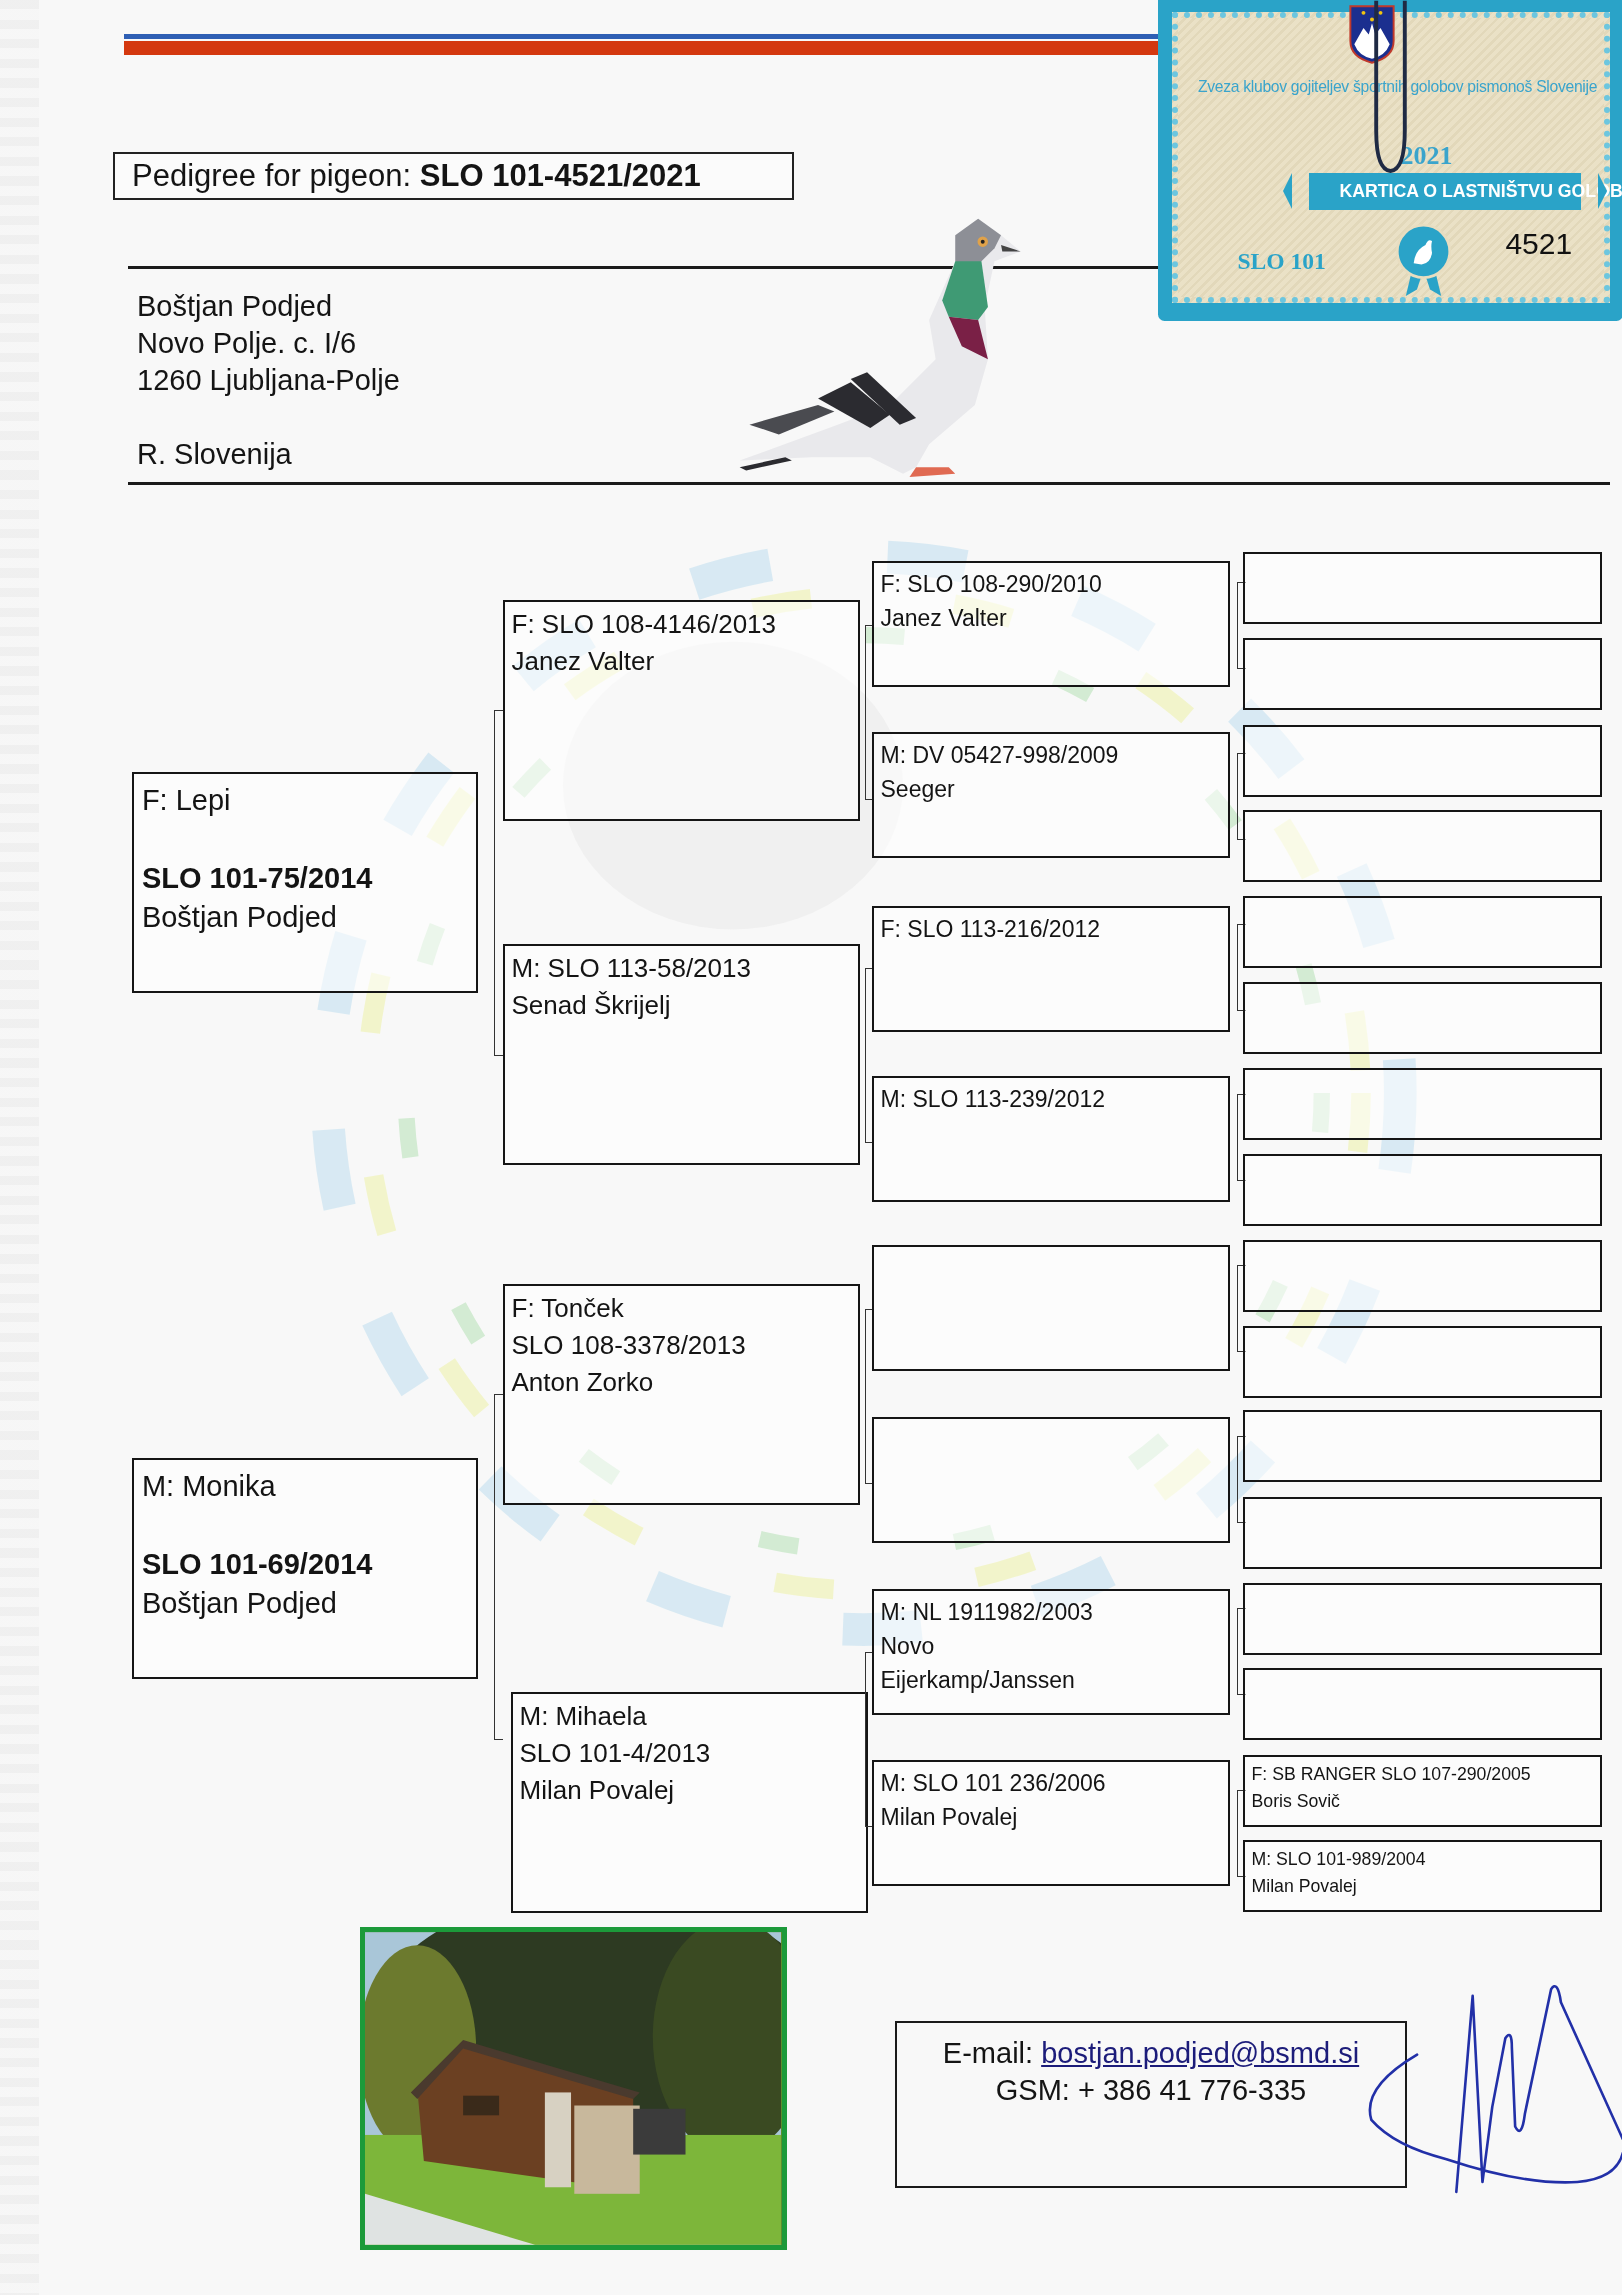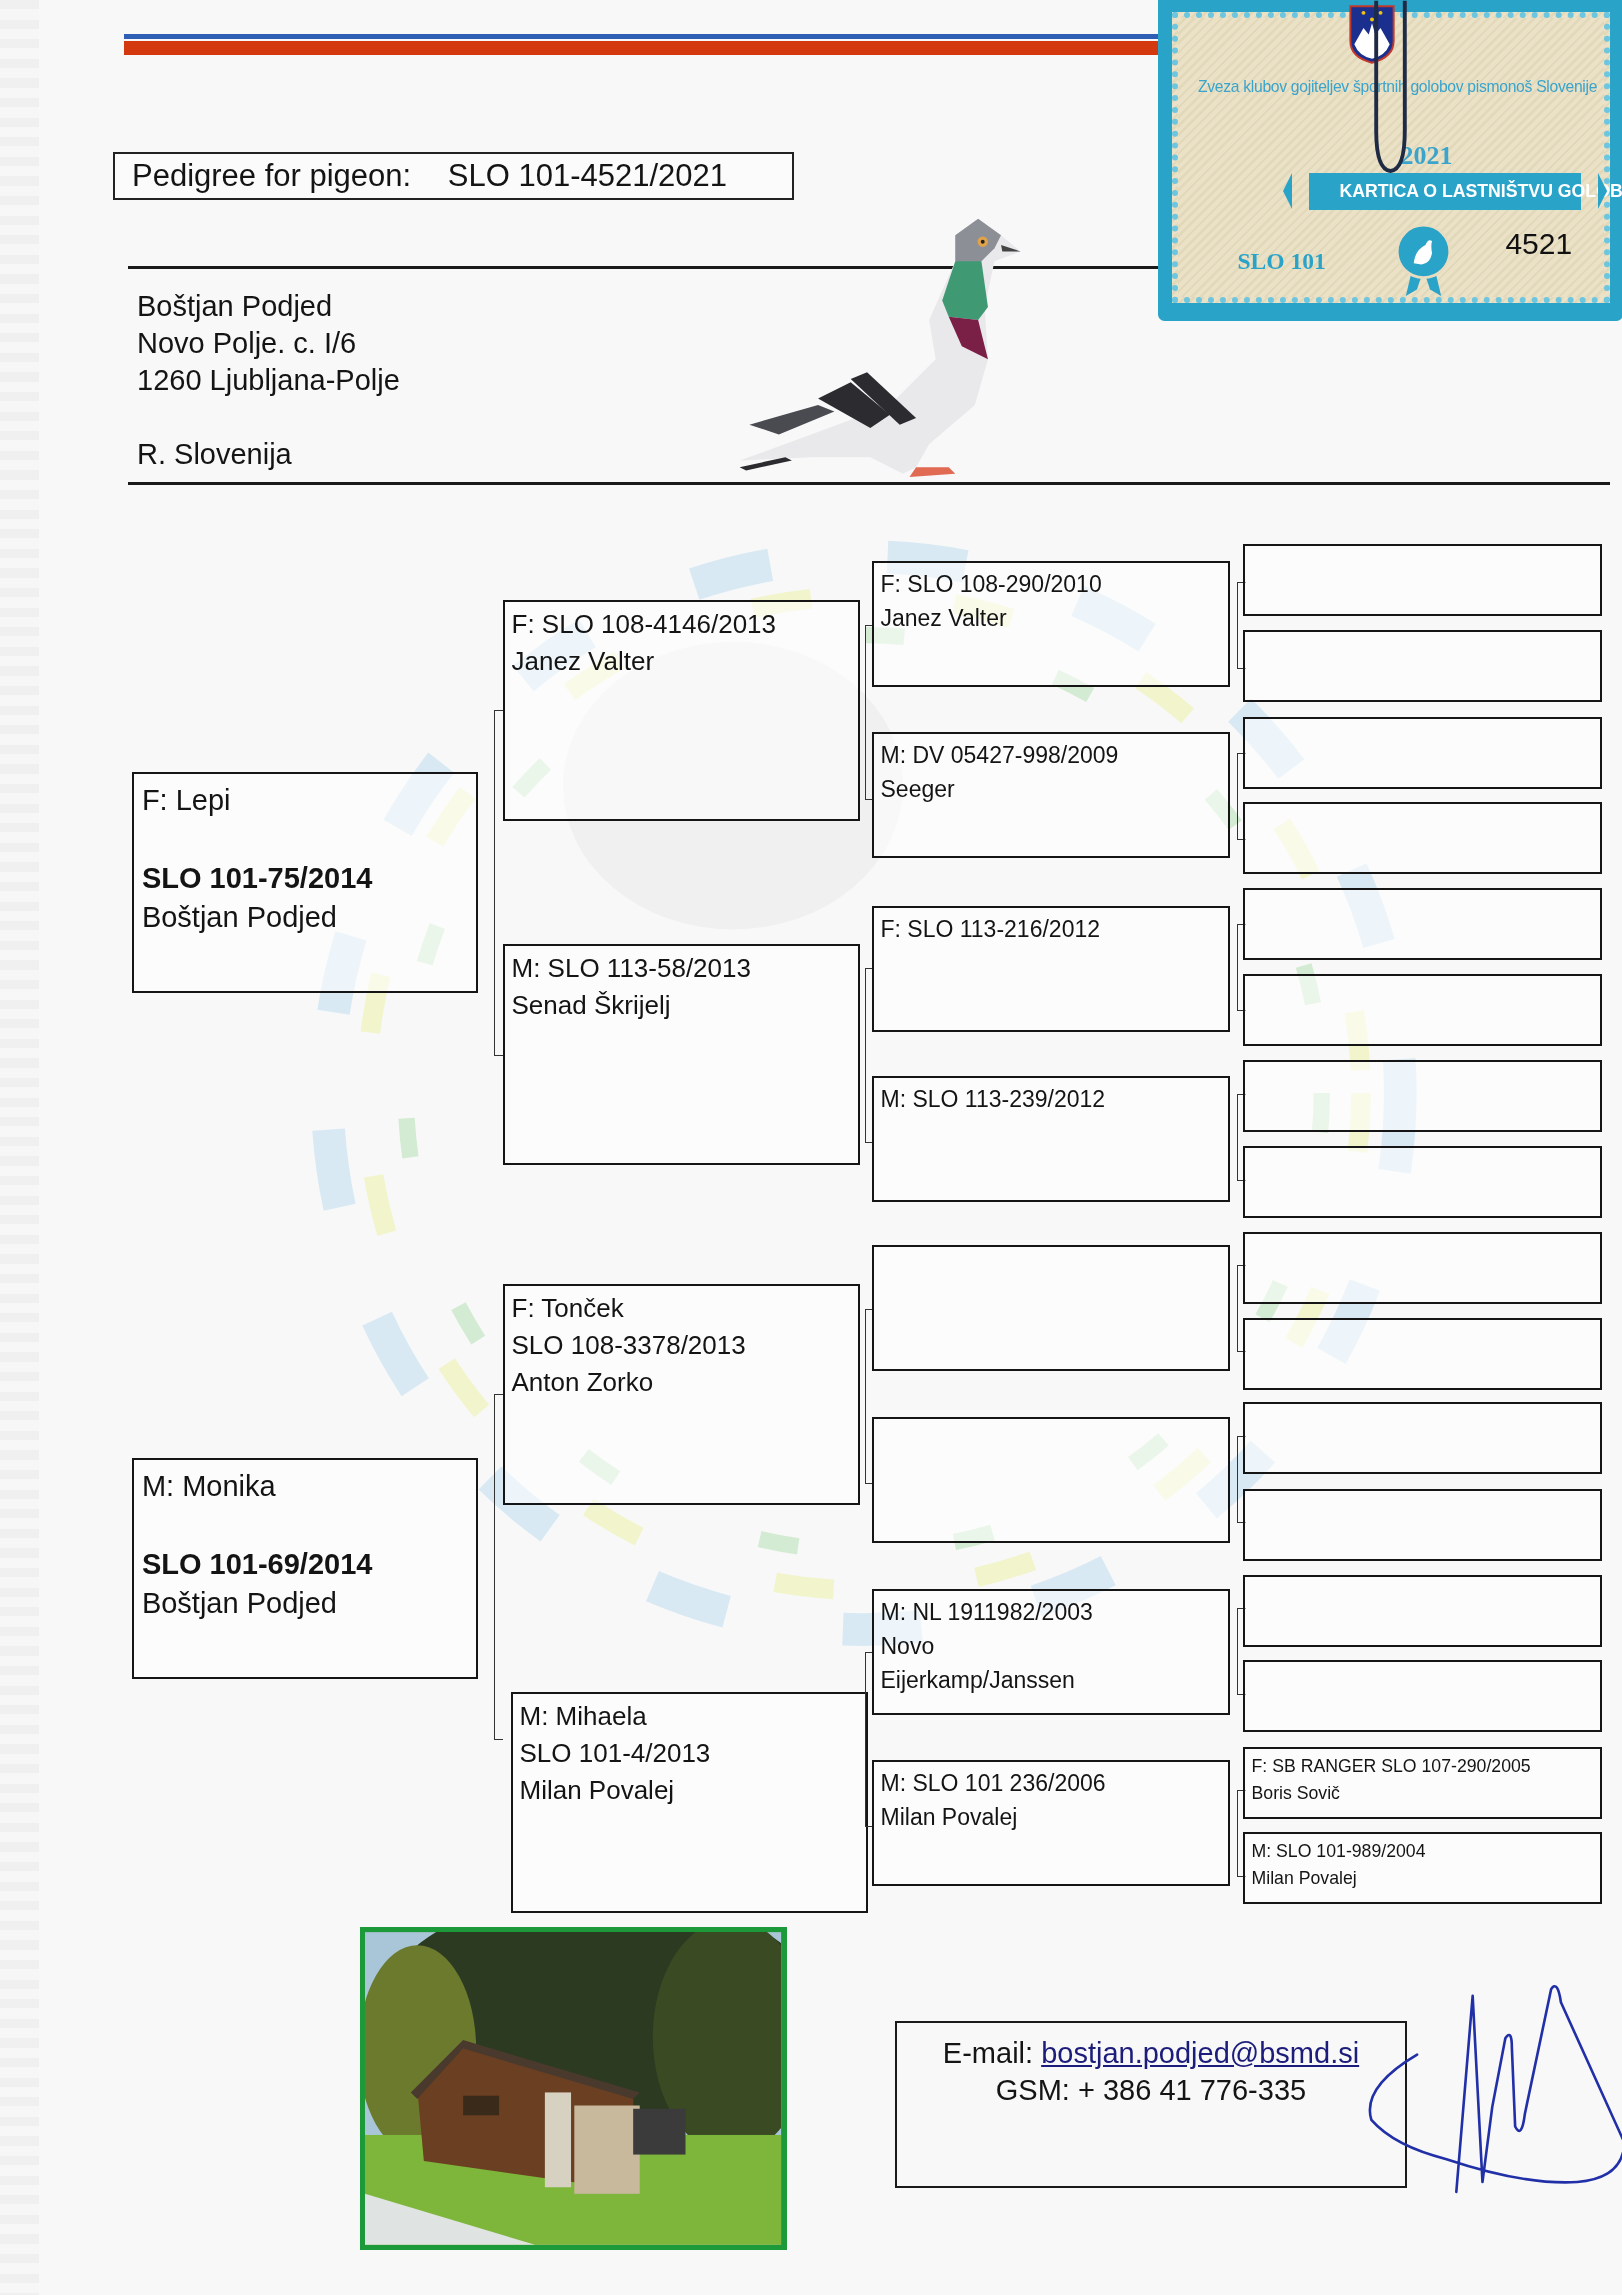--- a/index.html
+++ b/index.html
@@ -16,21 +16,21 @@
     opacity: 0.7;
   }
   .stripe-blue { left: 124px; top: 34px; width: 1040px; height: 4.6px; background: #2f5fb4; }
   .stripe-red  { left: 124px; top: 41px; width: 1040px; height: 14.4px; background: #d4380f; }
 
   .title-box {
     left: 113px; top: 152px; width: 681px; height: 48px;
     border: 2px solid #222; background: #fbfbfb; box-sizing: border-box;
     font-size: 31px; line-height: 44px; padding-left: 17px; white-space: nowrap;
   }
-  .title-box b { font-weight: normal; margin-left: 28px; }
+  .title-box b { font-weight: bold; }
 
   .rule { height: 2.6px; background: #1a1a1a; }
 
   .owner { left: 137px; top: 288px; font-size: 29px; line-height: 37px; }
   .owner .gap { height: 37px; }
 
   
   .pigeon { left: 720px; top: 209px; width: 366px; height: 281px; }
 
   
@@ -60,21 +60,21 @@
   .clip { position: absolute; left: 1371px; top: 0; width: 39px; height: 177px; }
 
   
   .box {
     position: absolute; border: 2.6px solid #151515; box-sizing: border-box;
     background: rgba(255,255,255,0.55); padding: 3.9px 6.5px; overflow: hidden;
   }
   .g1 { left: 132px; width: 346px; height: 221px; font-size: 29px; line-height: 39px; padding: 6.5px 7.9px; }
   .g2 { left: 503px; width: 357px; height: 221px; font-size: 26px; line-height: 37px; }
   .g3 { left: 872px; width: 358px; height: 126px; font-size: 23px; line-height: 34px; }
-  .g4 { left: 1243px; width: 359px; height: 72px; font-size: 17.7px; line-height: 27.5px; }
+  .g4 { left: 1243px; width: 359px; height: 72px; font-size: 17.7px; line-height: 27.5px; margin-top: 8px; }
   .box .line { display: block; white-space: nowrap; }
   .box .bold { font-weight: bold; }
   .box .spacer { display: block; height: 39px; }
 
   .bracket { position: absolute; border: 1.3px solid #333; border-right: none; width: 7.9px; }
 
   
   .watermark { left: 275px; top: 537px; width: 1230px; height: 1243px; opacity: 0.35; }
 
   

